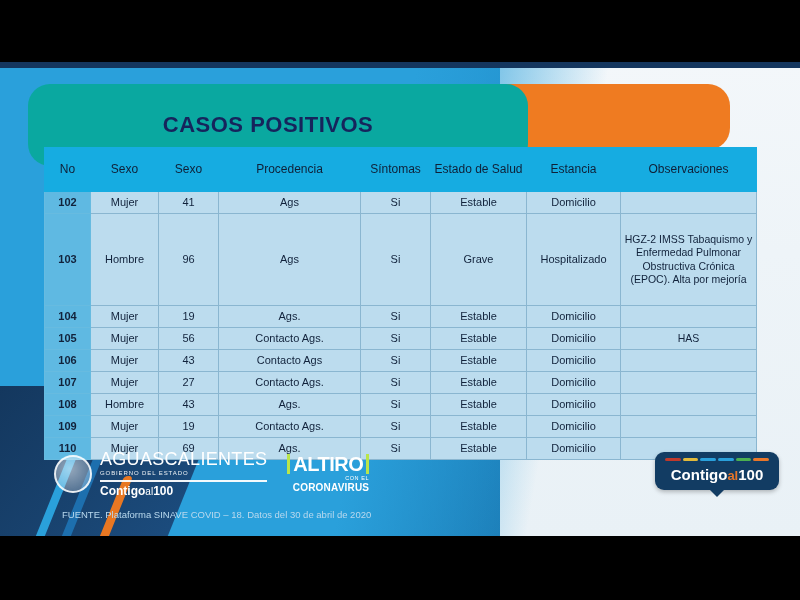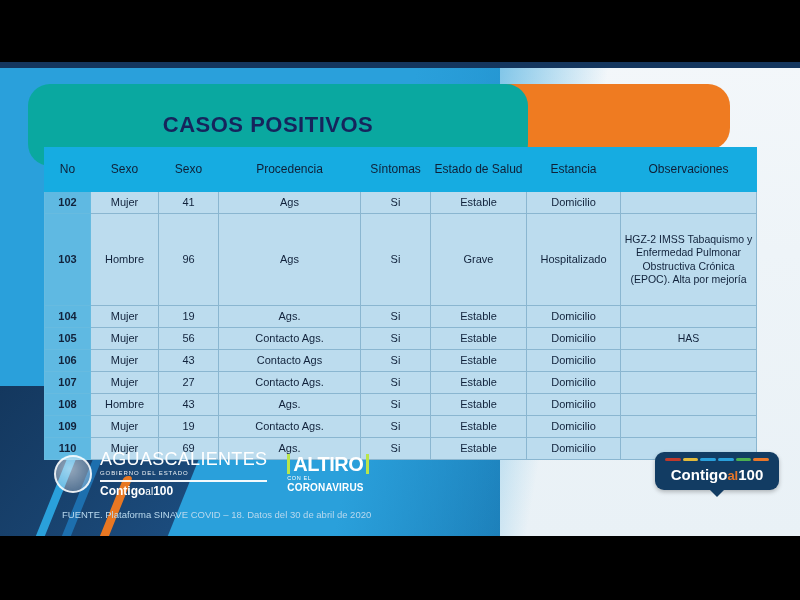--- a/index.html
+++ b/index.html
@@ -137,21 +137,21 @@
     overflow:hidden;
   }
   .ags-block { color:#fff; line-height:1; }
   .ags-name { font-size: 18px; font-weight: normal; letter-spacing: .3px; }
   .ags-sub  { font-size: 6px; letter-spacing: .9px; margin-top: 2px; opacity:.92; }
   .ags-rule { height:2px; background:#fff; margin:4px 0 3px; opacity:.95; }
   .ags-contigo { font-size: 12px; font-weight: bold; }
   .ags-contigo .al { font-weight: normal; font-size: 10px; }
 
   .altiro {
-    margin-left: 10px; color: #fff; text-align:left; line-height:1;
+    margin-left: 10px; color: #fff; text-align:right; line-height:1;
     padding: 2px 4px;
   }
   .altiro .big {
     font-size: 20px; font-weight: bold; letter-spacing: -.5px;
     border-left: 3px solid #b9e54b; border-right: 3px solid #b9e54b;
     padding: 0 3px;
   }
   .altiro .sub { font-size: 5.5px; letter-spacing: .6px; margin: 2px 0; }
   .altiro .corona { font-size: 10px; font-weight: bold; letter-spacing: .2px; }
 

